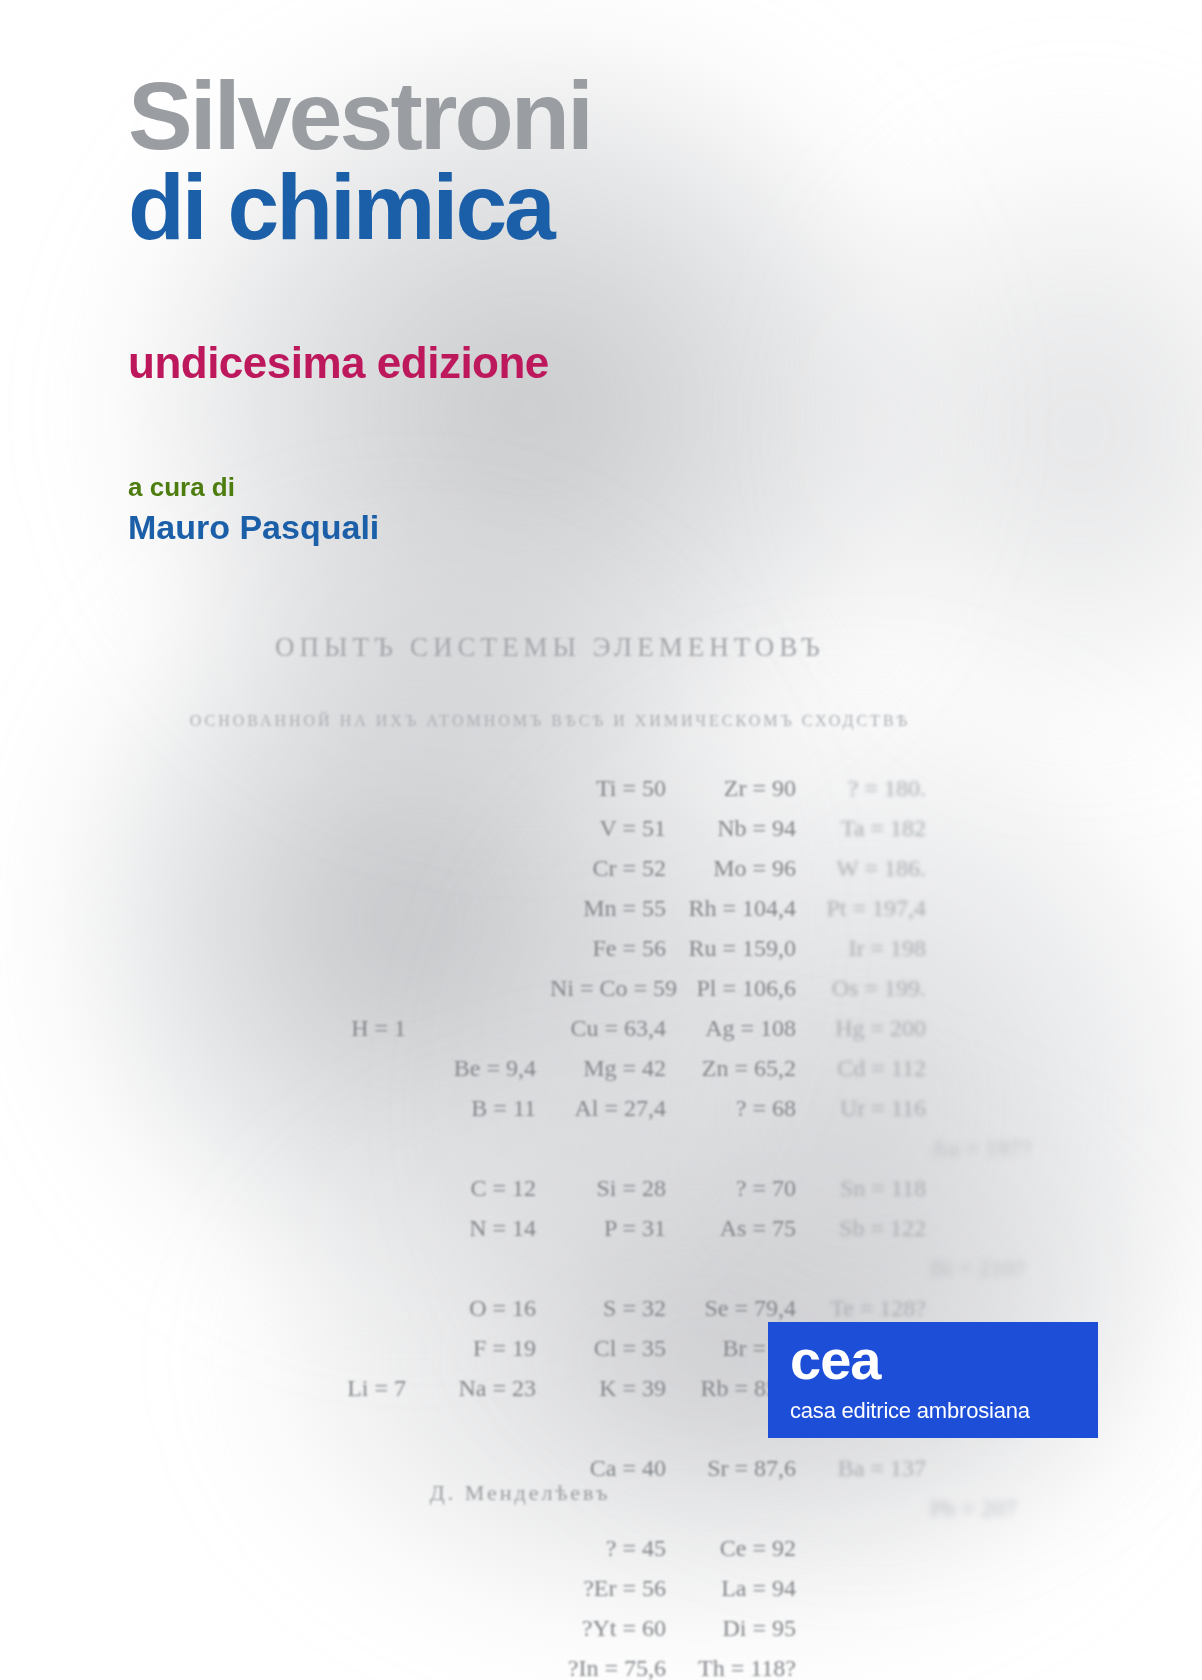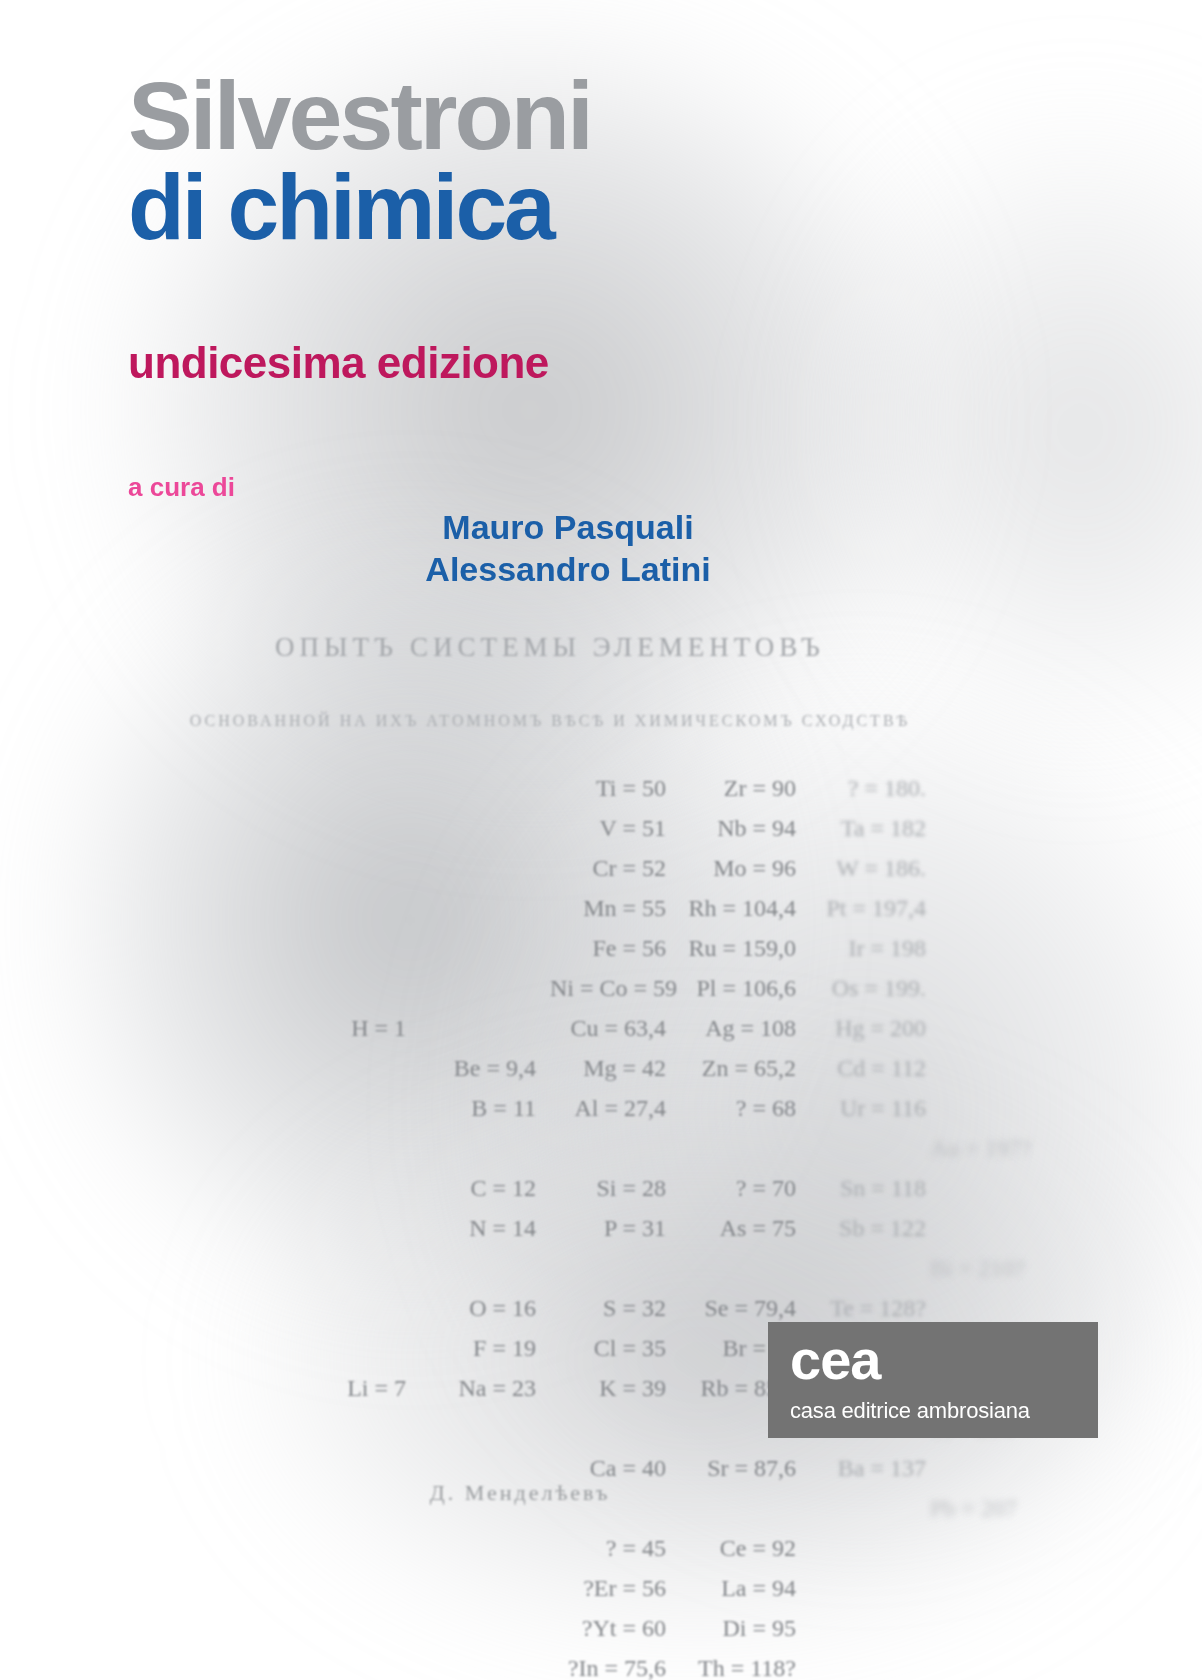--- a/index.html
+++ b/index.html
@@ -147,40 +147,39 @@
   .t-edition {
     font-size: 44px;
     font-weight: bold;
     color: #be185d;
     letter-spacing: -0.5px;
     margin: 84px 0 0 0;
   }
   .t-curator-label {
     font-size: 26px;
     font-weight: bold;
-    color: #ec4899;
+    color: #4d7c0f;
     margin: 84px 0 0 0;
   }
   .t-curator {
     font-size: 34px;
     font-weight: bold;
     color: #1b5fa8;
     line-height: 1.22;
     margin: 4px 0 0 0;
-    text-align: center;
   }
 
   
   .publisher {
     position: absolute;
     left: 768px;
     top: 1322px;
     width: 330px;
     height: 116px;
-    background: #737373;
+    background: #1d4ed8;
     color: #ffffff;
   }
   .pub-logo {
     position: absolute;
     left: 22px;
     top: 10px;
     font-size: 56px;
     font-weight: bold;
     letter-spacing: -1px;
     line-height: 1;
@@ -316,21 +315,20 @@
 
   <div class="title-block">
     <h1 class="t-author">Silvestroni</h1>
     <h2 class="t-main">
       <span class="l2">di chimica</span>
     </h2>
     <div class="t-edition">undicesima edizione</div>
     <div class="t-curator-label">a cura di</div>
     <div class="t-curator">
       <div>Mauro Pasquali</div>
-      <div>Alessandro Latini</div>
     </div>
   </div>
 
   <div class="publisher">
     <div class="pub-logo">cea</div>
     <div class="pub-sub">casa editrice ambrosiana</div>
   </div>
 
 </div>
 

